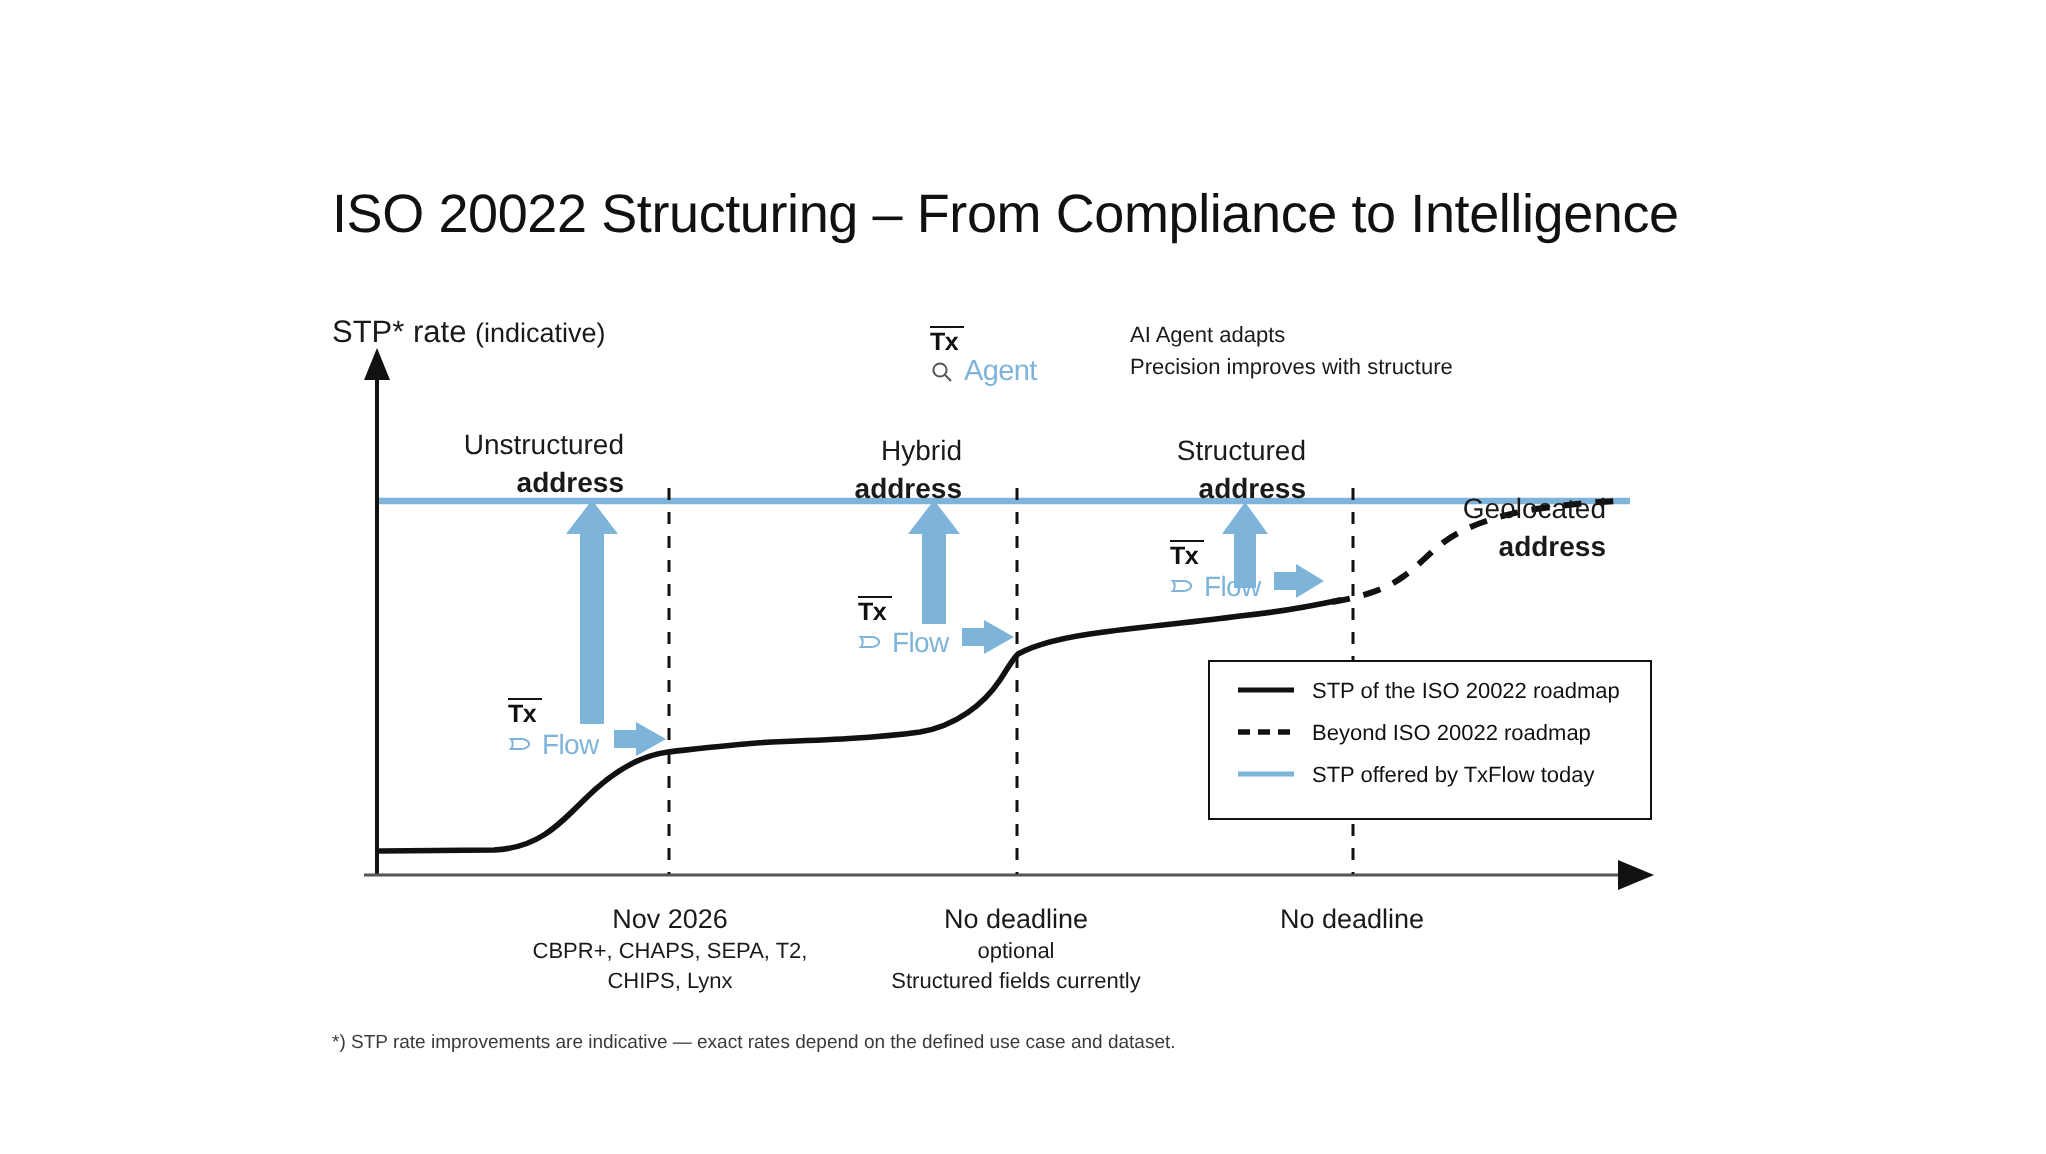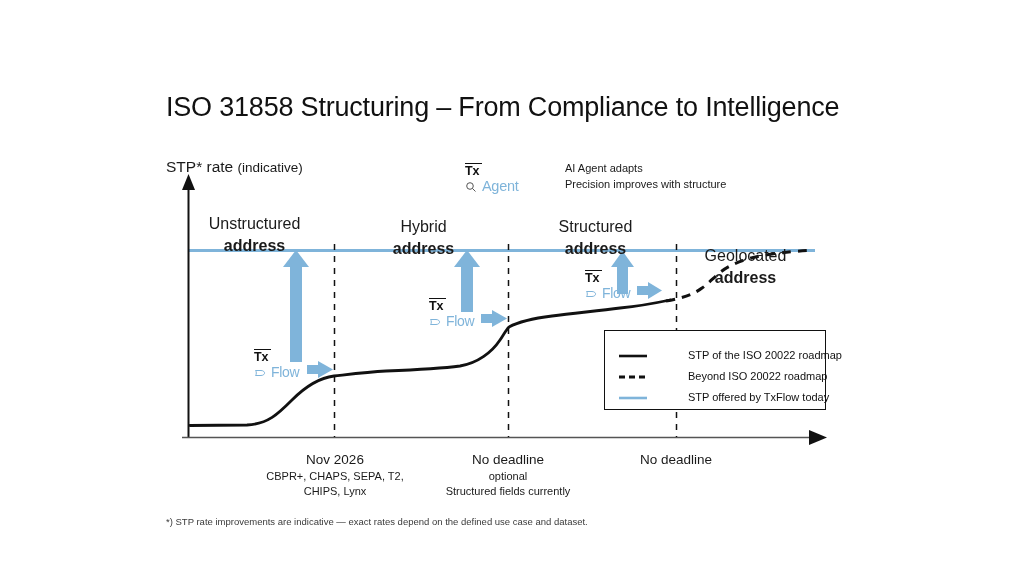--- a/index.html
+++ b/index.html
@@ -19,22 +19,22 @@
 
   
   .y-axis-label{
     position:absolute;left:166px;top:158px;
     font-size:15.5px;color:#1a1a1a;white-space:nowrap;
   }
   .y-axis-label .sub{font-size:13.5px;}
 
   
   .seg-label{
-    position:absolute;text-align:center;
-    font-size:16px;line-height:1.35;color:#1a1a1a;
+    position:absolute;text-align:right;
+    font-size:14px;line-height:1.35;color:#1a1a1a;
   }
   .seg-label .l2{display:block;font-weight:bold;}
 
   
   .agent-note{
     position:absolute;left:545px;top:161px;width:170px;
     text-align:left;font-size:11px;line-height:1.45;color:#1a1a1a;margin-left:20px;
   }
 
   
@@ -62,21 +62,21 @@
   .xcap .main{font-size:13.5px;color:#1a1a1a;line-height:1.35;}
   .xcap .sub{font-size:11px;color:#1a1a1a;line-height:1.35;display:block;}
 
   
   .legend{
     position:absolute;left:604px;top:330px;width:222px;height:80px;
     border:1.2px solid #111;background:#fff;box-sizing:border-box;
     padding:9px 0 0 0;
   }
   .legend-row{
-    display:flex;align-items:flex-end;height:21px;padding-left:14px;gap:32px;
+    display:flex;align-items:flex-start;height:21px;padding-left:14px;
   }
   .legend-key{width:28px;flex:0 0 28px;margin-right:9px;display:flex;align-items:center;}
   .legend-key svg{display:block;}
   .legend-text{font-size:11px;color:#111;white-space:nowrap;}
 
   svg.chart{position:absolute;left:0;top:0;width:1023px;height:577px;overflow:visible;}
 </style>
 </head>
 <body>
 
@@ -144,21 +144,21 @@
     <g>
       <rect x="481" y="314" width="14" height="9" fill="#7FB4DA"></rect>
       <path d="M507,318.5 L492,310 L492,327 Z" fill="#7FB4DA"></path>
     </g>
     <g>
       <rect x="637" y="286" width="14" height="9" fill="#7FB4DA"></rect>
       <path d="M662,290.5 L648,282 L648,299 Z" fill="#7FB4DA"></path>
     </g>
   </svg>
 
-  <div class="title">ISO 31858 Structuring – From Compliance to Intelligence</div>
+  <div class="title">ISO 20022 Structuring – From Compliance to Intelligence</div>
 
   <div class="y-axis-label">
     <span>STP* rate</span>
     <span class="sub">(indicative)</span>
   </div>
 
   <div class="tx-badge" style="left:465px;top:163px;">
     <span class="tx">Tx</span>
     <span class="row2">
       <span class="mark">

